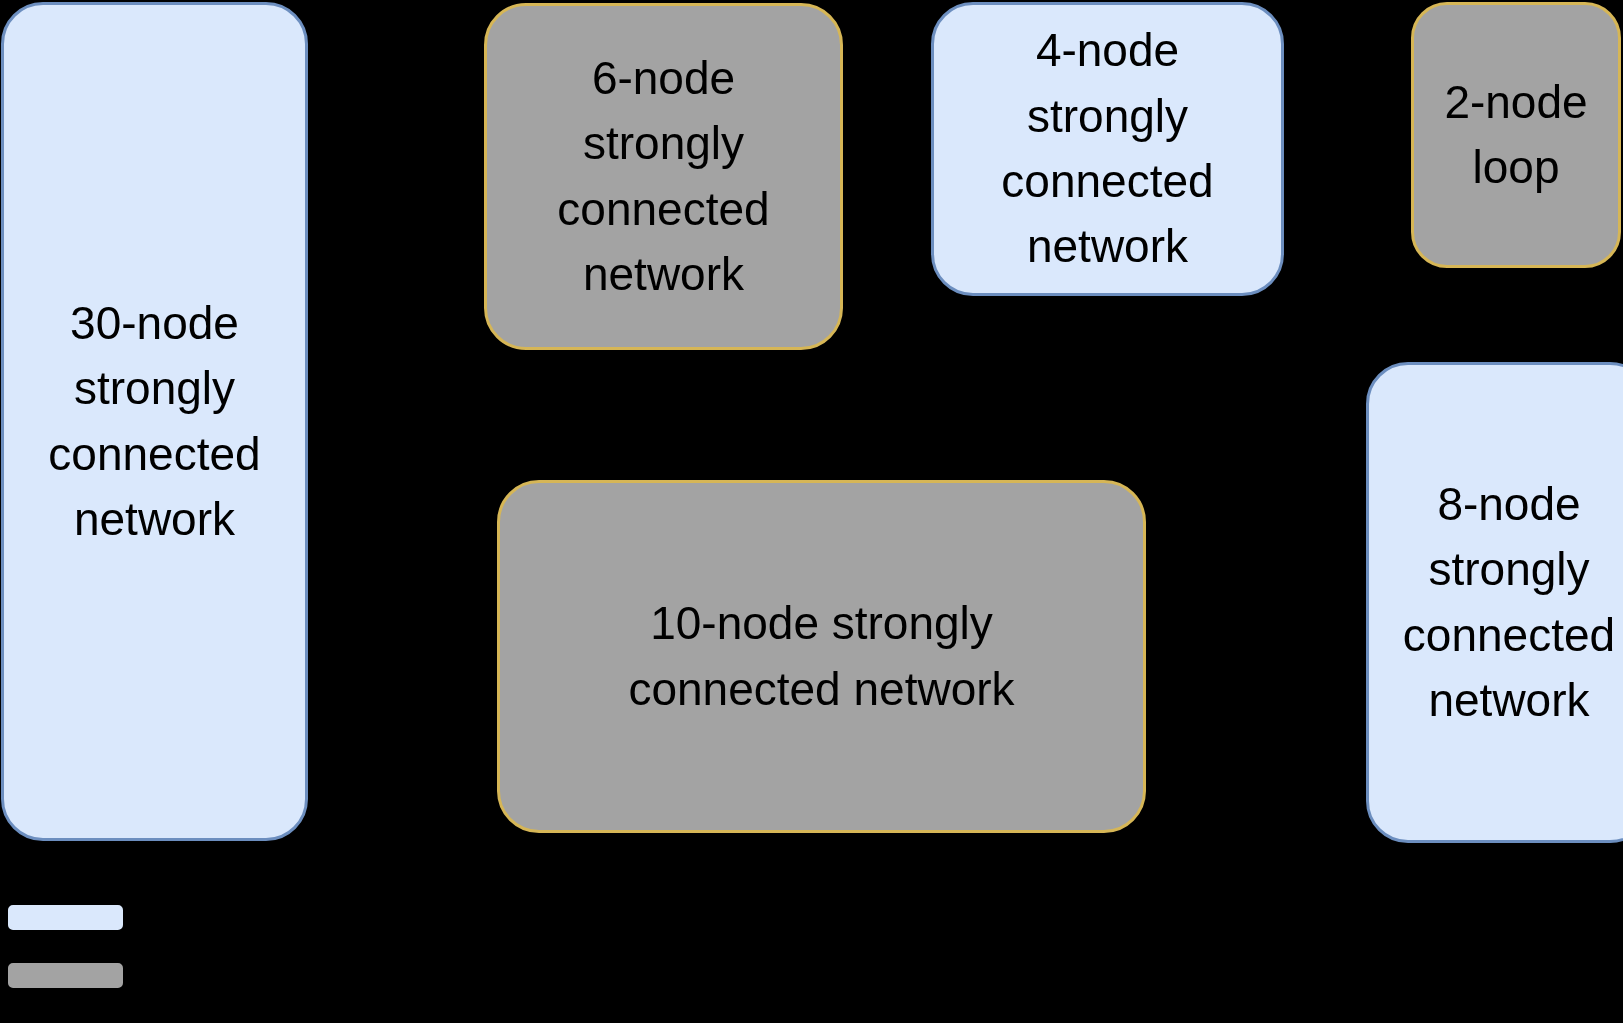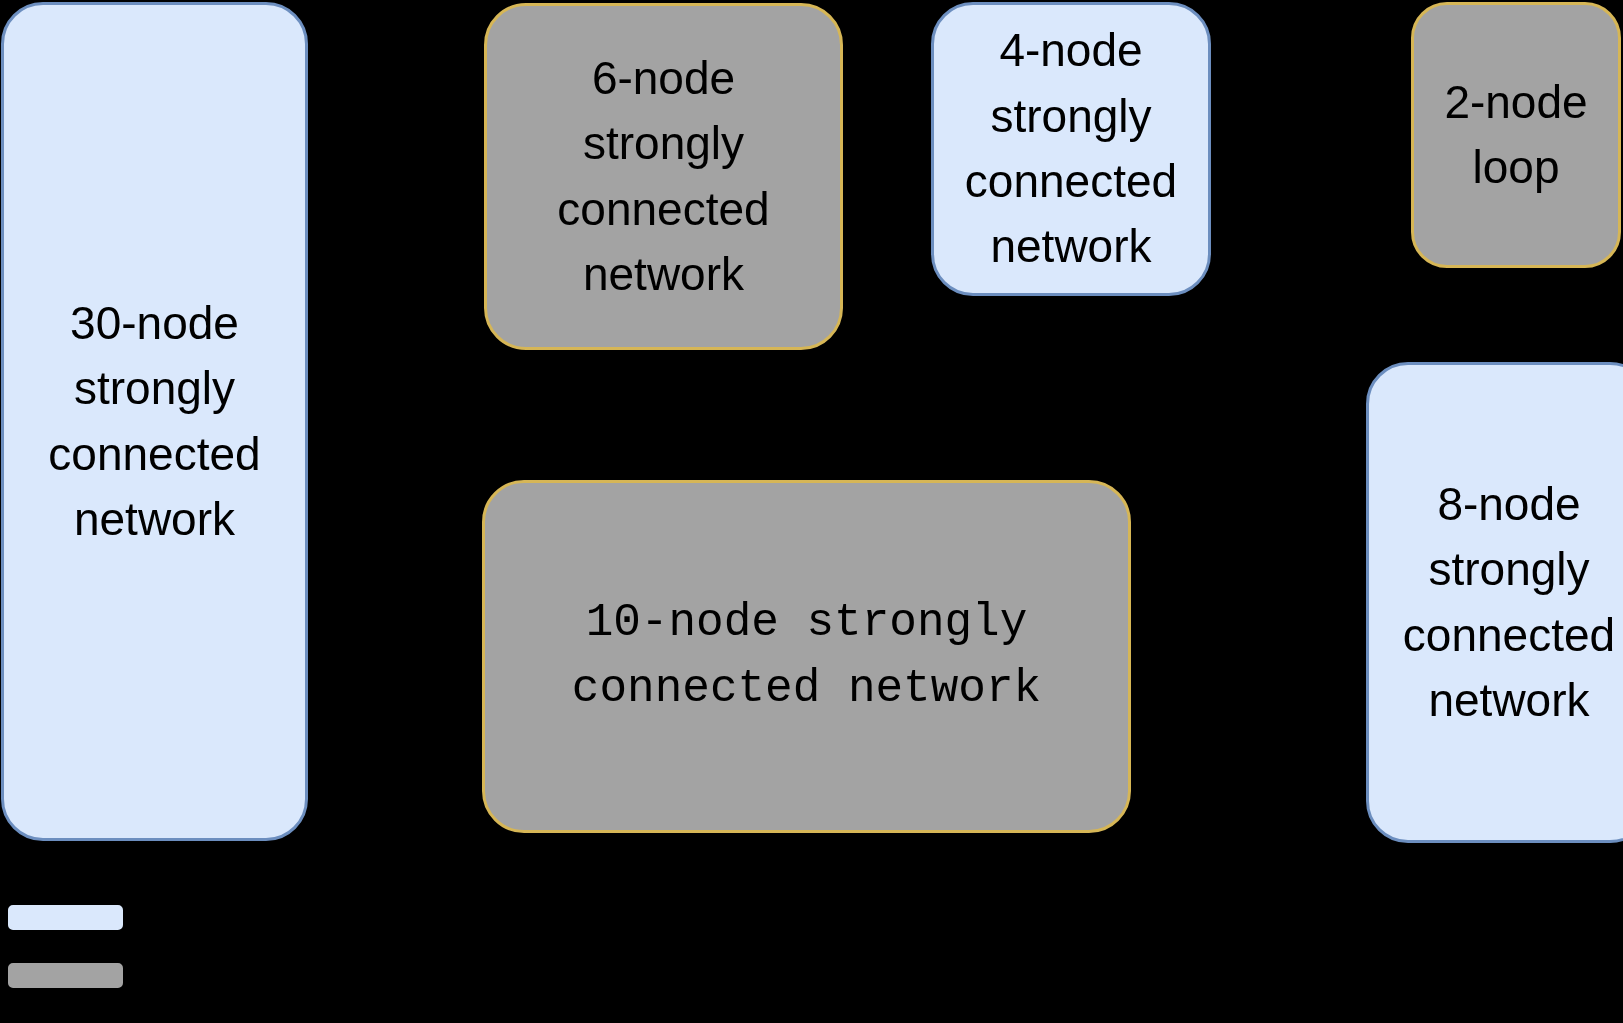--- a/index.html
+++ b/index.html
@@ -35,23 +35,23 @@
     background: #dae8fc;
     border-color: #6c8ebf;
   }
   .yellow {
     background: #a3a3a3;
     border-color: #d6b656;
   }
   
   .node-30 { left: 1px;    top: 2px;   width: 307px; height: 839px; }
   .node-6  { left: 484px;  top: 3px;   width: 359px; height: 347px; }
-  .node-4  { left: 931px;  top: 2px;   width: 280px; height: 294px; }
+  .node-4  { left: 931px;  top: 2px;   width: 353px; height: 294px; }
   .node-2  { left: 1411px; top: 2px;   width: 210px; height: 266px; border-radius: 36px; text-align: center; }
-  .node-10 { left: 482px;  top: 480px; width: 649px; height: 353px; font-family: Liberation Mono, monospace; }
+  .node-10 { left: 497px;  top: 480px; width: 649px; height: 353px; }
   .node-8  { left: 1366px; top: 362px; width: 286px; height: 481px; }
   
   .swatch {
     position: absolute;
     box-sizing: border-box;
     border: 3px solid;
     border-radius: 8px;
     width: 121px;
     height: 31px;
     left: 5px;

